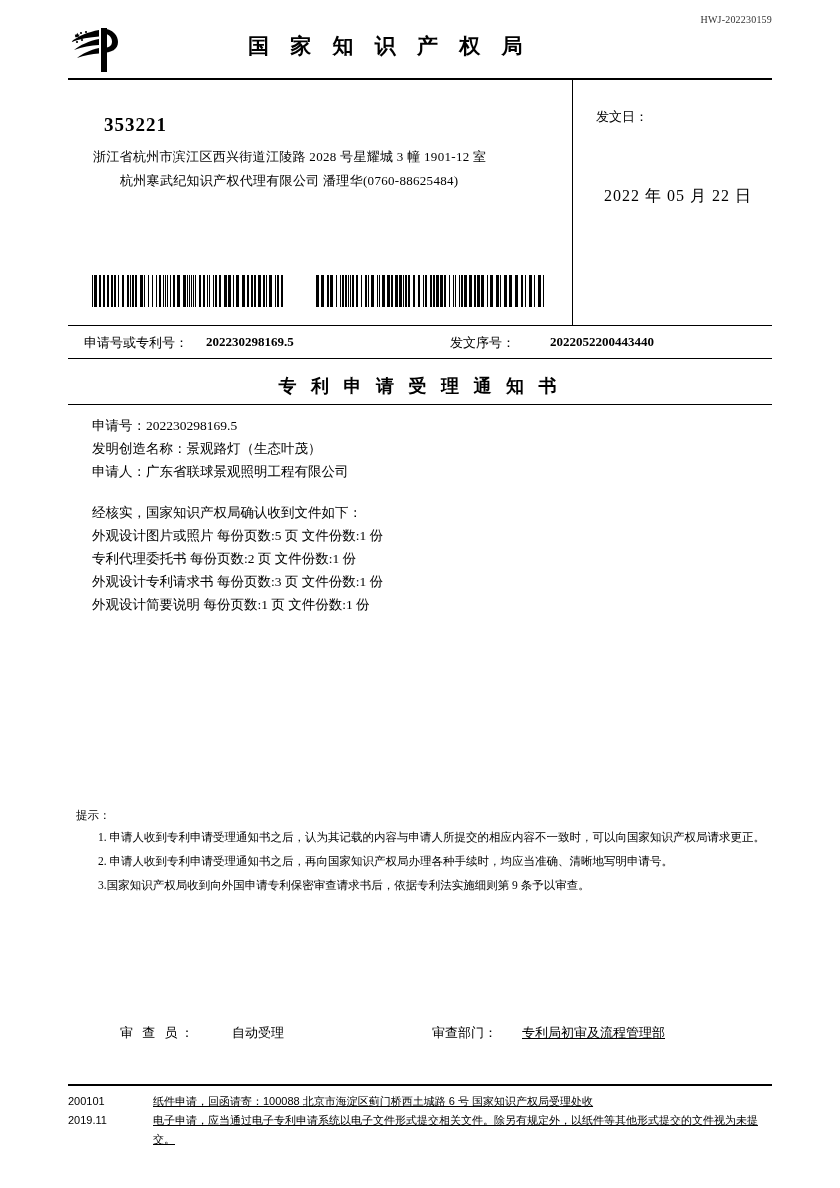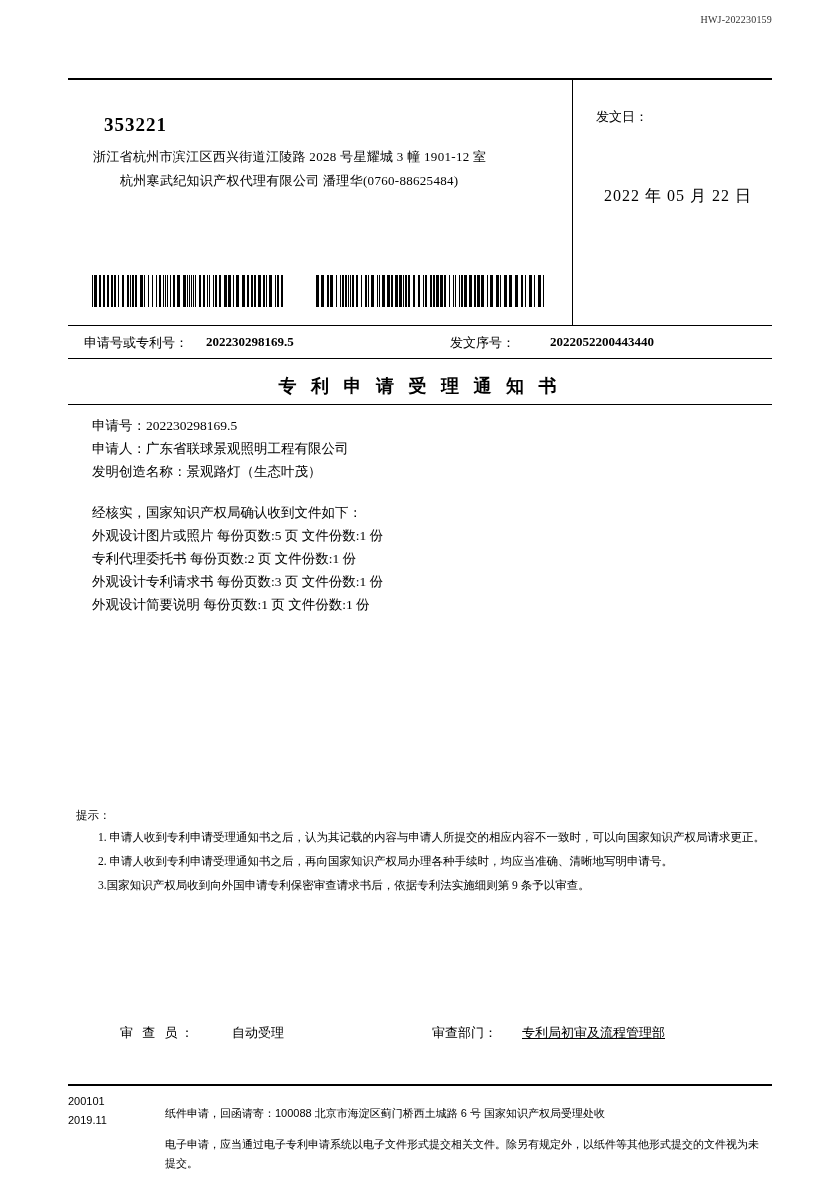--- a/index.html
+++ b/index.html
@@ -216,30 +216,50 @@
     top: 2px;
     width: 80px;
   }
   .footer-codes div { white-space: nowrap; }
   .footer-text {
     position: absolute;
     left: 85px;
     top: 2px;
     width: 625px;
   }
-  .footer-text p { margin: 12px; }
+  .footer-text p { margin: 0; text-decoration: underline; }
   .footer-line-1 { white-space: nowrap; }
 </style>
 </head>
 <body>
 
 <div class="page">
 
   <div class="doc-code">HWJ-202230159</div>
 
+  <div class="header">
+    <div class="logo">
+      <svg viewBox="0 0 52 48" width="52" height="48" aria-hidden="true">
+        <path d="M33 2 L33 46 L39 46 L39 2 Z" fill="#000"></path>
+        <path d="M33 2 C46 3 50 10 50 16 C50 23 44 27 33 27 L33 22 C41 22 44 20 44 15.5 C44 10.5 40 7.5 33 7 Z" fill="#000"></path>
+        <path d="M31 4 C20 6 10 10 3 16 C12 13 22 11 31 10.5 Z" fill="#000"></path>
+        <path d="M31 13 C21 15 12 19 6 24 C14 21 23 19.5 31 19 Z" fill="#000"></path>
+        <path d="M31 22 C22 24 14 28 9 32 C16 29.5 24 28 31 27.5 Z" fill="#000"></path>
+        <g fill="#000">
+          <path d="M9 7 l1.3 2.6 2.9 .4 -2.1 2 .5 2.9 -2.6 -1.4 -2.6 1.4 .5 -2.9 -2.1 -2 2.9 -.4 Z" transform="scale(0.62) translate(6,4)"></path>
+          <circle cx="8" cy="10" r="1.1"></circle>
+          <circle cx="13" cy="7" r="1.1"></circle>
+          <circle cx="18" cy="6" r="1.1"></circle>
+          <circle cx="9" cy="16" r="1.1"></circle>
+          <circle cx="14" cy="14" r="1.1"></circle>
+        </g>
+      </svg>
+    </div>
+    <div class="org-title">国 家 知 识 产 权 局</div>
+  </div>
 
   <div class="rule hline-top"></div>
   <div class="rule vline-split"></div>
   <div class="rule hline-mid"></div>
   <div class="rule hline-below-appno"></div>
 
   <div class="zip">353221</div>
   <div class="addr1">浙江省杭州市滨江区西兴街道江陵路 2028 号星耀城 3 幢 1901-12 室</div>
   <div class="addr2">杭州寒武纪知识产权代理有限公司  潘理华(0760-88625484)</div>
 
@@ -477,22 +497,22 @@
     <span class="appno-value">202230298169.5</span>
     <span class="seq-label">发文序号：</span>
     <span class="seq-value">2022052200443440</span>
   </div>
 
   <div class="doc-title">专 利 申 请 受 理 通 知 书</div>
   <div class="rule hline-below-title"></div>
 
   <div class="body-block">
     <p class="kv">申请号：202230298169.5</p>
+    <p class="kv">发明创造名称：景观路灯（生态叶茂）</p>
     <p class="kv">申请人：广东省联球景观照明工程有限公司</p>
-    <p class="kv">发明创造名称：景观路灯（生态叶茂）</p>
     <div class="spacer"></div>
     <p class="kv">经核实，国家知识产权局确认收到文件如下：</p>
     <p class="kv">外观设计图片或照片  每份页数:5 页  文件份数:1 份</p>
     <p class="kv">专利代理委托书  每份页数:2 页  文件份数:1 份</p>
     <p class="kv">外观设计专利请求书  每份页数:3 页  文件份数:1 份</p>
     <p class="kv">外观设计简要说明  每份页数:1 页  文件份数:1 份</p>
   </div>
 
   <div class="notes">
     <p class="notes-title">提示：</p>

